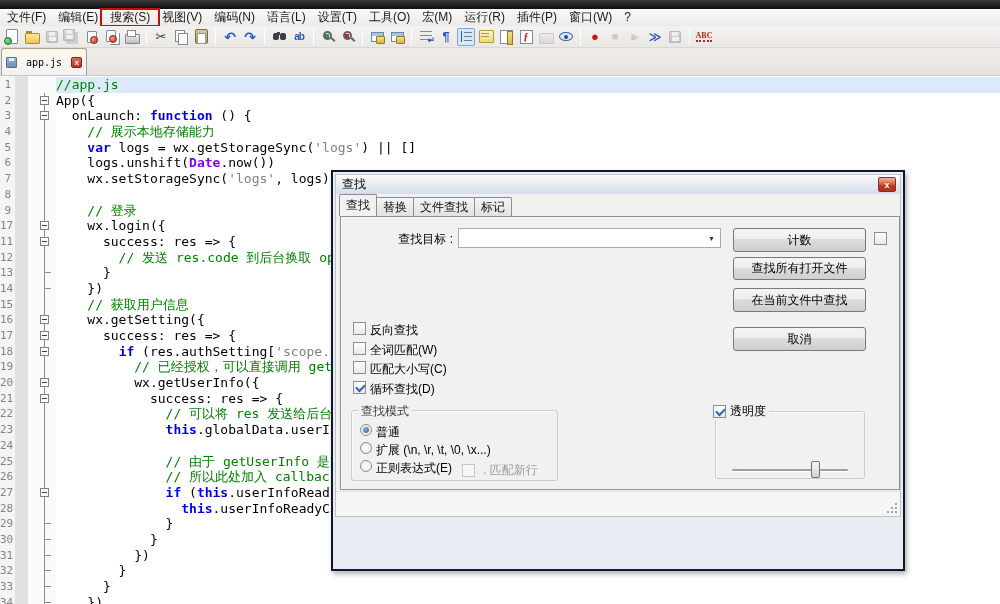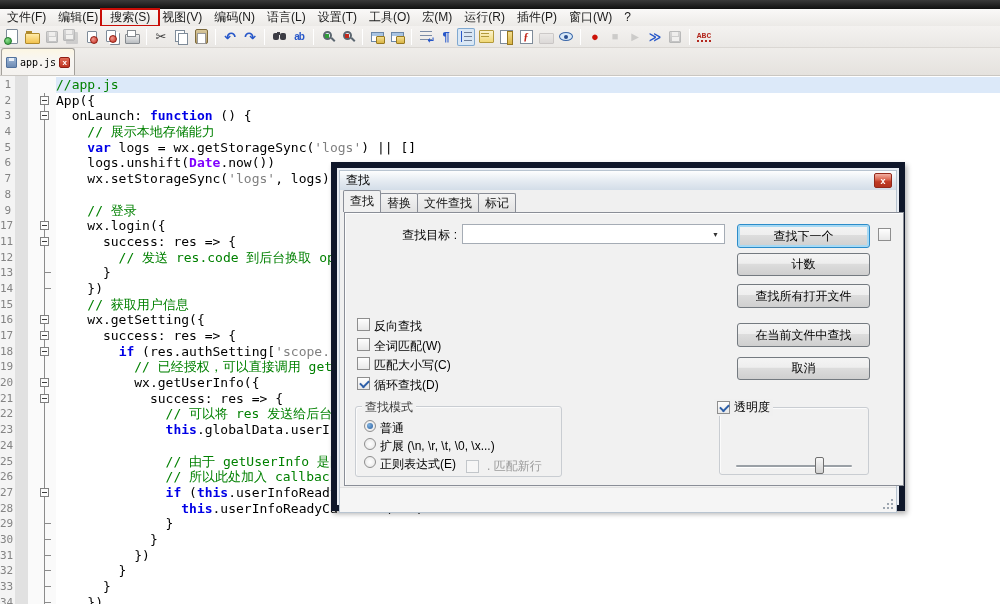--- a/index.html
+++ b/index.html
@@ -56,24 +56,24 @@
 .i-doc-map::after{content:"";position:absolute;right:2px;top:3px;width:4px;height:12px;background:linear-gradient(#F4DE8F,#D9B547);border:1px solid #977820}
 .i-function-list::before{content:"";width:11px;height:12px;background:#FFF;border:1px solid #7E8B99}
 .i-function-list i{position:absolute;font-size:11px;font-weight:bold;color:#C1271B;font-family:"Liberation Serif",serif}
 .i-folder-workspace::before{content:"";width:13px;height:9px;background:linear-gradient(#F6DDDD,#E3B8B8);border:1px solid #B98A8A;border-radius:1px;margin-top:3px}
 .i-monitoring::before{content:"";width:12px;height:7px;border:1px solid #3A66A8;border-radius:50%;background:#D8E8F7}
 .i-monitoring::after{content:"";position:absolute;left:7px;top:7px;width:4px;height:4px;border-radius:50%;background:#2A4E8F}
 .i-macro-record i{font-size:13px;color:#CC1208}
 .i-macro-stop i{font-size:11px;color:#9A9A9A}
 .i-macro-play i{font-size:10px;color:#9A9A9A}
 .i-macro-run-multiple i{font-size:12px;font-weight:bold;color:#2757C9}
-.i-spell-check i{font-size:8px;font-weight:bold;color:#B3281E;border-bottom:2px dotted #B3281E;font-family:Liberation Mono, monospace}
+.i-spell-check i{font-size:8px;font-weight:bold;color:#B3281E;border-bottom:2px dotted #B3281E;font-family:Liberation Serif, serif}
 
 .tabbar{position:absolute;left:0;top:48px;width:100%;height:28px;background:linear-gradient(#EFEDEA,#E5E2DE);border-bottom:1px solid #CAC7C2}
-.tab{position:absolute;left:1px;bottom:0;height:25px;display:flex;align-items:center;gap:3px;padding:13px 4px;background:linear-gradient(#FCF6E3,#F8F6F2 40%,#F4F2EF);border:1px solid #A3A09B;border-bottom:none;border-radius:3px 3px 0 0;font-size:10px;font-family:"DejaVu Sans Mono","Liberation Mono",monospace}
+.tab{position:absolute;left:1px;bottom:0;height:25px;display:flex;align-items:center;gap:9px;padding:13px 4px;background:linear-gradient(#FCF6E3,#F8F6F2 40%,#F4F2EF);border:1px solid #A3A09B;border-bottom:none;border-radius:3px 3px 0 0;font-size:10px;font-family:"DejaVu Sans Mono","Liberation Mono",monospace}
 .tab .ticon{width:11px;height:11px;background:linear-gradient(#9DB6D6,#6E8CB4);border:1px solid #51719C;border-radius:1px;position:relative}
 .tab .ticon::before{content:"";position:absolute;left:2px;top:0;width:5px;height:3px;background:#E9EFF7}
 .tab .tclose{width:11px;height:11px;background:linear-gradient(#E06A55,#BE3421);border:1px solid #8F1D12;border-radius:2px;color:#FFF;font-size:8px;font-weight:bold;display:flex;align-items:center;justify-content:center;font-family:"Liberation Sans",sans-serif}
 
 .editor{position:absolute;left:0;top:76px;width:100%;height:528px;background:linear-gradient(90deg,#F4F4F4 0 15px,#E1E1E1 15px 28px,#FAFAFA 28px 56px,#FFF 56px);font-family:"DejaVu Sans Mono","Liberation Mono",monospace;font-size:13px;overflow:hidden;padding-top:1px}
 .line{display:flex;height:15.7px;line-height:15.7px;white-space:pre}
 .ln{width:15px;flex:none;text-align:right;padding-right:4px;color:#848484;font-size:11px}
 .bm{width:13px;flex:none}
 .fold{width:28px;flex:none;position:relative}
 .fold .vl{position:absolute;left:16px;top:0;bottom:0;width:1px;background:#8C8C8C}
@@ -82,21 +82,21 @@
 .fold .tick{position:absolute;left:17px;top:7px;width:6px;height:1px;background:#8C8C8C}
 .fold .fbox{position:absolute;left:12px;top:3px;width:9px;height:9px;background:#FCFCFC;border:1px solid #808080}
 .fold .fbox::after{content:"";position:absolute;left:1px;top:3px;width:5px;height:1px;background:#3C3C3C}
 .code{flex:1;color:#000}
 .line.cur .code{background:#DCE9F9}
 .tok-c{color:#008000}
 .tok-k{color:#0000E6;font-weight:bold}
 .tok-t{color:#8000FF;font-weight:bold}
 .tok-s{color:#808080}
 
-.dlg{position:absolute;left:331px;top:162px;width:574px;height:349px;border:6px solid #0f172a;background:#E9EDF3;padding:2px;box-shadow:2px 3px 5px rgba(0,0,0,.3)}
+.dlg{position:absolute;left:331px;top:170px;width:574px;height:401px;border:2px solid #0f172a;background:#E9EDF3;padding:2px;box-shadow:2px 3px 5px rgba(0,0,0,.3)}
 .dlg-title{height:20px;background:linear-gradient(#FDFEFE,#E6ECF2 50%,#D3DDE8);display:flex;align-items:center;padding-left:6px;position:relative;border:1px solid #B8C4D0;border-bottom:none}
 .dlg-title .ttext{color:#000}
 .dlg-close{position:absolute;right:4px;top:2px;width:18px;height:15px;background:linear-gradient(#F2B0A3,#DC6A55 40%,#C03A24 60%,#B23320);border:1px solid #93291B;border-radius:2px;color:#FFF;display:flex;align-items:center;justify-content:center;font-size:9px;font-weight:bold}
 .dlg-body{position:relative;background:#F0F0F0;height:323px;border:1px solid #B8C4D0;border-top:none}
 .dtabs{position:absolute;left:3px;top:0;height:22px;display:flex;align-items:flex-end}
 .dtab{height:19px;line-height:18px;padding:0 6px;background:linear-gradient(#F4F4F4,#E2E2E2);border:1px solid #8A8E97;border-bottom:none;border-radius:2px 2px 0 0;margin-right:-1px;color:#111}
 .dtab.active{height:22px;line-height:21px;background:#F1F1F1;position:relative;z-index:2}
 .dpage{position:absolute;left:4px;top:22px;width:560px;height:274px;border:1px solid #8A8E97;background:#F1F1F1;box-shadow:inset 1px 1px 0 #FDFDFD}
 .dstrip{position:absolute;left:0;bottom:0;width:100%;height:25px;background:#F5F5F5;border-top:1px solid #E2E2E2}
 .grip{position:absolute;right:3px;bottom:3px;width:10px;height:10px}
@@ -293,21 +293,20 @@
           <span class="dtab">文件查找</span>
           <span class="dtab">标记</span>
         </div>
       <div class="dpage">
         <div class="flabel">查找目标 :</div>
         <div class="combo">
           <span class="arr">▼</span>
         </div>
         <div class="sidecb cb"></div>
         <div class="btncol">
-            <div class="dbtn default">查找下一个</div>
             <div class="dbtn">计数</div>
             <div class="dbtn">查找所有打开文件</div>
             <div class="dbtn">在当前文件中查找</div>
             <div class="dbtn">取消</div>
           </div>
         <div class="optcol">
             <div class="optrow">
               <span class="cb"></span>
               <span>反向查找</span>
             </div>

